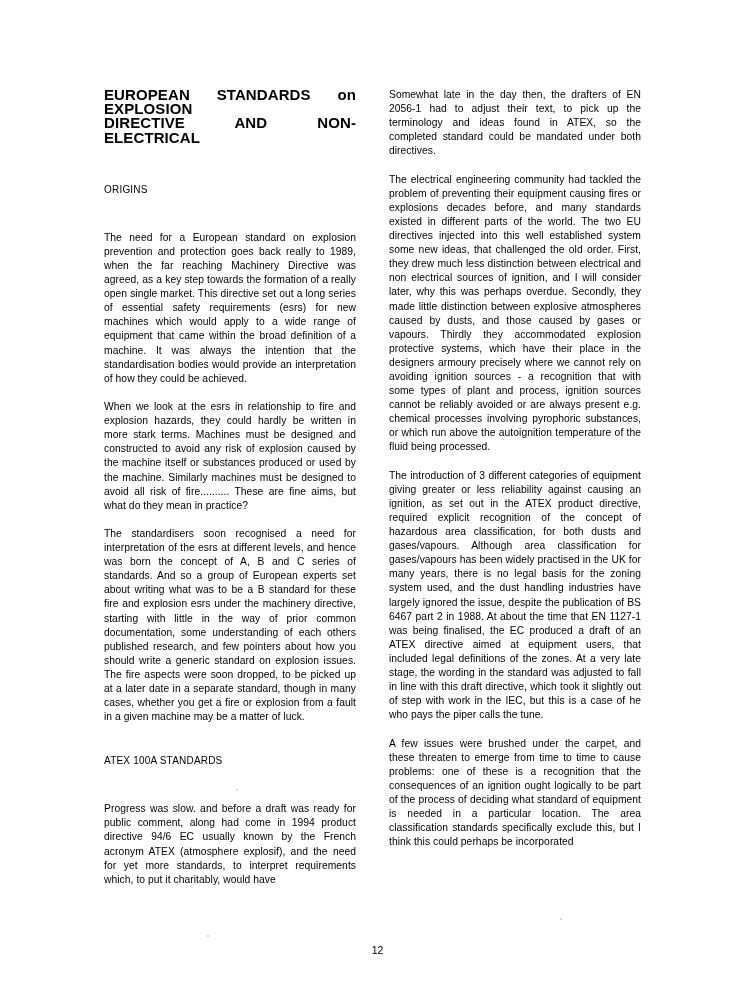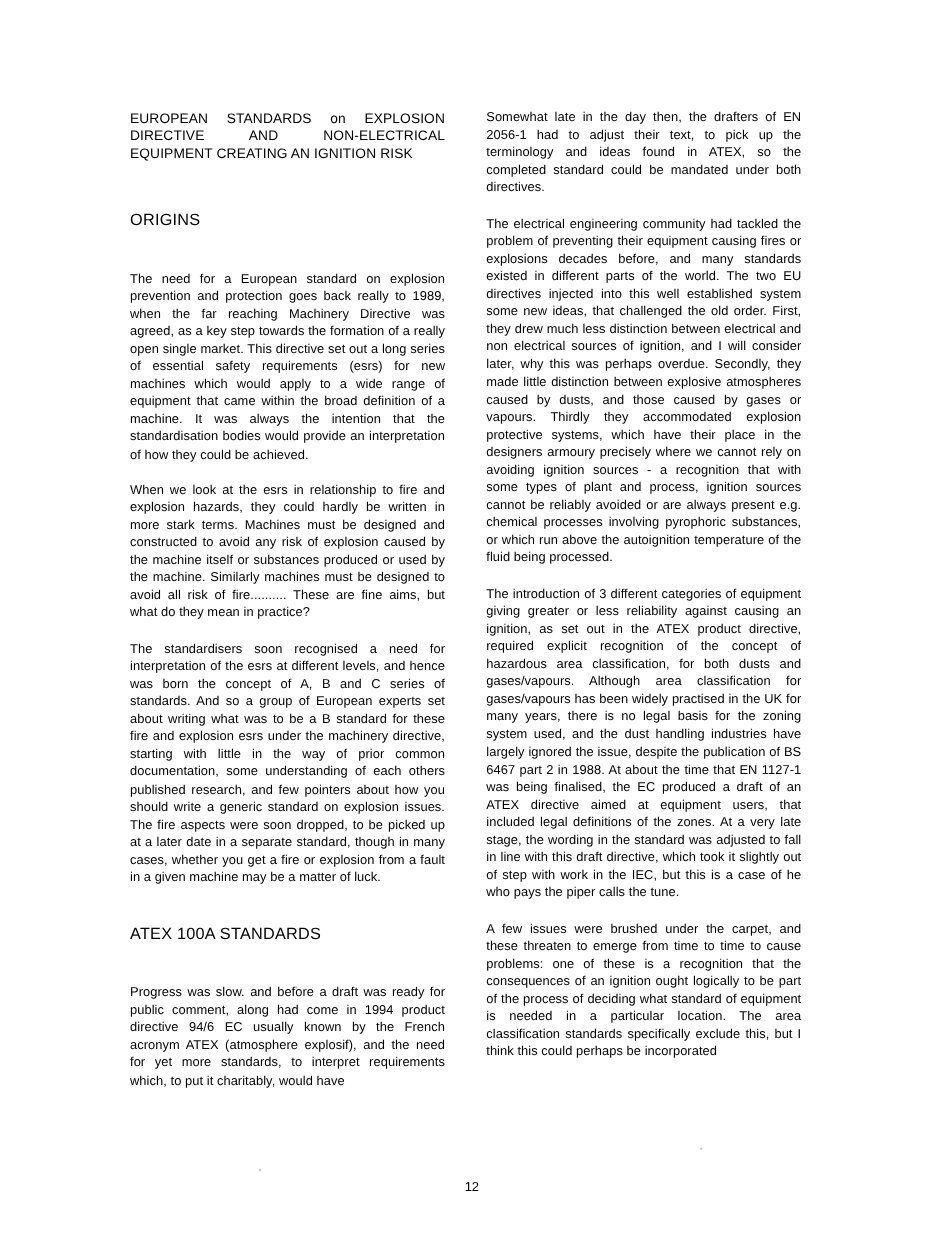--- a/index.html
+++ b/index.html
@@ -26,27 +26,27 @@
     width: 537px;
     display: flex;
     gap: 33px;
     align-items: flex-start;
   }
   .col {
     width: 252px;
     flex: 0 0 252px;
   }
   .doc-title {
-    font-size: 11px;
+    font-size: 15px;
     line-height: 14.2px;
     text-align: justify;
     text-align-last: left;
     letter-spacing: 0.1px;
     margin: 0 0 38px 0;
-    font-weight: normal;
+    font-weight: bold;
   }
   .doc-title .t-line {
     display: block;
   }
   .doc-title .t-just {
     display: block;
     text-align: justify;
     text-align-last: justify;
   }
   .author {
@@ -54,21 +54,21 @@
     line-height: 14px;
     margin: 0 0 22px 0;
   }
   .affil {
     font-size: 10.2px;
     line-height: 13.5px;
     margin: 0 0 35px 0;
   }
   .affil span { display: block; }
   .heading {
-    font-size: 13px;
+    font-size: 10px;
     line-height: 14px;
     margin: 12px 0 34px 0;
     letter-spacing: 0.2px;
   }
   .heading.spaced-top {
     margin-top: 30px;
   }
   p.para {
     font-size: 10.3px;
     line-height: 14.1px;
@@ -104,21 +104,20 @@
 
 <div class="page">
 
   <div class="columns">
 
     <div class="col">
 
       <div class="doc-title">
         <span class="t-just">EUROPEAN   STANDARDS   on   EXPLOSION</span>
         <span class="t-just">DIRECTIVE      AND      NON-ELECTRICAL</span>
-        <span class="t-line">EQUIPMENT CREATING AN IGNITION RISK</span>
       </div>
 
 
 
       <div class="heading">ORIGINS</div>
 
       <p class="para">The need for a European standard on explosion prevention and protection goes  back really to 1989, when the far reaching Machinery Directive was agreed, as a key step towards the formation of a really open single market. This directive set out a long series of essential safety requirements (esrs) for new machines which would apply to a wide range of equipment that came within the  broad definition of a machine. It was always the intention that the standardisation bodies would provide an interpretation of how they could be achieved.</p>
       <p class="para">When we look at the esrs in relationship to fire and explosion hazards, they could hardly be written in more stark terms. Machines must be designed and constructed to avoid any risk of explosion caused by the machine itself or substances produced or used by the machine. Similarly machines must be designed to avoid  all risk of fire.......... These are fine aims, but what do they mean in practice?</p>
       <p class="para">The standardisers soon recognised a need for interpretation of the esrs at different levels, and hence was born the concept of A, B and C series of standards. And so a group of European experts set about writing what was to be a B standard for these fire and explosion esrs under the machinery directive, starting with little in the way of prior common documentation, some understanding of each others published research, and few pointers about how you should write a generic standard on explosion issues. The fire aspects were soon dropped, to be picked up at a later date in a separate standard, though in many cases, whether you get a fire or explosion from a fault in a given machine may be a matter of luck.</p>
 

